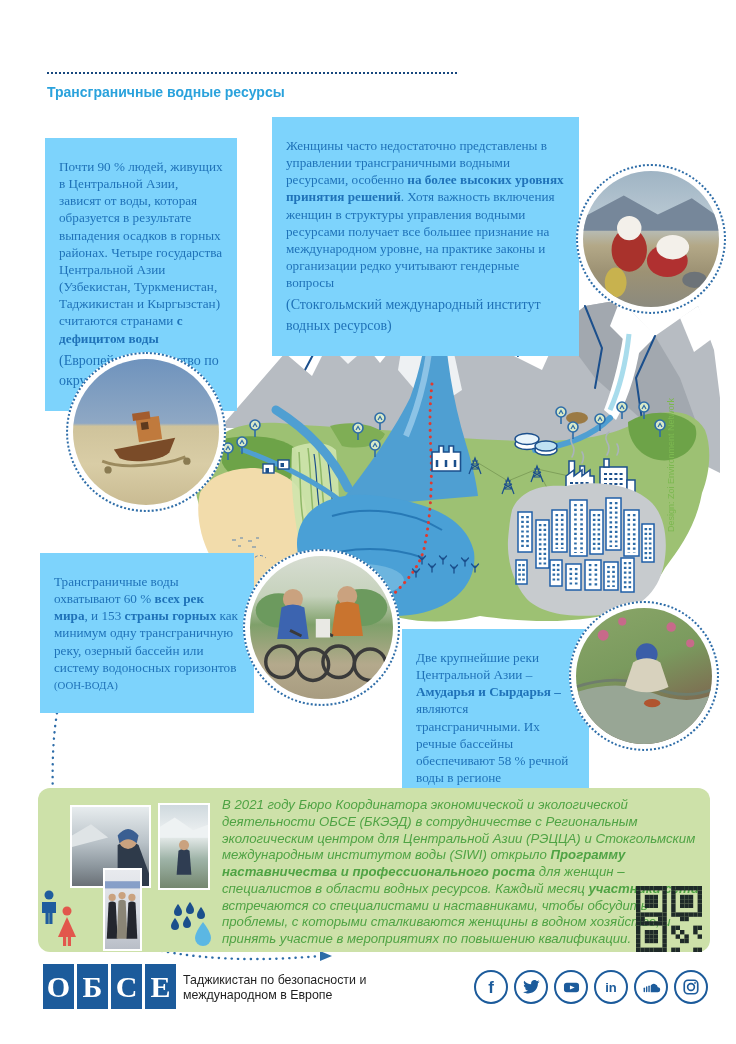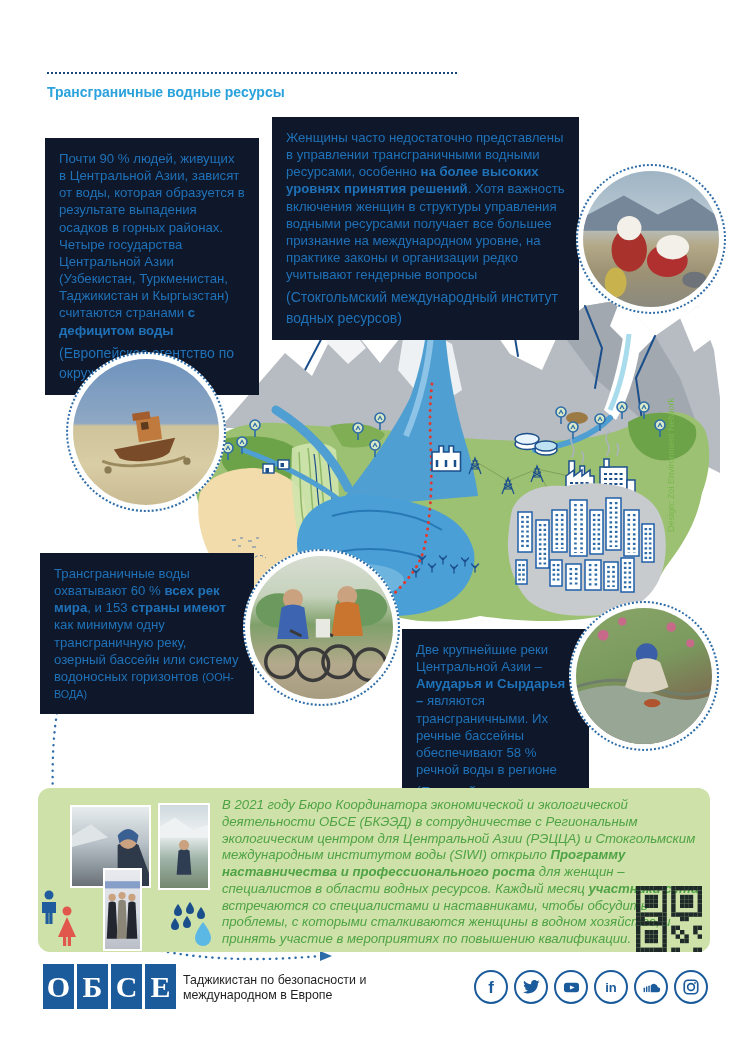--- a/index.html
+++ b/index.html
@@ -3,26 +3,26 @@
 <meta charset="utf-8">
 <style>
   html,body{margin:0;padding:0;background:#fff;}
   .page{position:relative;width:736px;height:1044px;background:#fff;overflow:hidden;
         font-family:"Liberation Sans",sans-serif;}
   .h1{position:absolute;left:47px;top:34px;width:670px;font-size:23px;font-weight:bold;
       color:#17477e;letter-spacing:-0.3px;}
   .rule{position:absolute;left:47px;top:72px;width:410px;border-top:2px dotted #17477e;}
   .h2{position:absolute;left:47px;top:84px;font-size:14px;font-weight:bold;color:#2aa2dc;}
 
-  .bluebox{position:absolute;background:#0f172a;color:#1f72b8;font-size:13.2px;
-           line-height:1.3;padding:12px 14px;box-sizing:border-box;}
+  .bluebox{position:absolute;background:#7dd3fc;color:#1f72b8;font-size:13.2px;
+           line-height:1.3;padding:20px 14px;box-sizing:border-box;font-family:Liberation Serif, serif;}
   .bluebox b{font-weight:bold;}
   .src{display:block;font-size:14px;line-height:1.45;margin-top:4px;}
   .src-inline{font-size:10.8px;}
-  #box-scarcity{left:45px;top:138px;width:214px;}
+  #box-scarcity{left:45px;top:138px;width:192px;}
   #box-repr{left:272px;top:117px;width:307px;}
   #box-trans{left:40px;top:553px;width:214px;}
   #box-rivers{left:402px;top:629px;width:187px;}
 
   .illu{position:absolute;left:80px;top:258px;width:640px;height:400px;}
   .meander{position:absolute;left:30px;top:668px;width:330px;height:330px;pointer-events:none;}
 
   .photo-circle{position:absolute;border:2.6px dotted #2e6da8;border-radius:50%;
                 background:#fff;padding:5px;box-sizing:border-box;}
   .photo{width:100%;height:100%;border-radius:50%;overflow:hidden;position:relative;}
@@ -269,21 +269,21 @@
     <span>Почти 90 % людей, живущих в Центральной Азии, зависят от воды, которая образуется в результате выпадения осадков в горных районах. Четыре государства Центральной Азии (Узбекистан, Туркменистан, Таджикистан и Кыргызстан) считаются странами </span><b>с дефицитом воды</b>
     <span class="src">(Европейское агентство по окружающей среде)</span>
   </div>
 
   <div class="bluebox" id="box-repr">
     <span>Женщины часто недостаточно представлены в управлении трансграничными водными ресурсами, особенно </span><b>на более высоких уровнях принятия решений</b><span>. Хотя важность включения женщин в структуры управления водными ресурсами получает все большее признание на международном уровне, на практике законы и организации редко учитывают гендерные вопросы</span>
     <span class="src">(Стокгольмский международный институт водных ресурсов)</span>
   </div>
 
   <div class="bluebox" id="box-trans">
-    <span>Трансграничные воды охватывают 60 % </span><b>всех рек мира</b><span>, и 153 </span><b>страны имеют</b><span> как минимум одну трансграничную реку, озерный бассейн или систему водоносных горизонтов </span><span class="src-inline">(ООН-ВОДА)</span>
+    <span>Трансграничные воды охватывают 60 % </span><b>всех рек мира</b><span>, и 153 </span><b>страны горных</b><span> как минимум одну трансграничную реку, озерный бассейн или систему водоносных горизонтов </span><span class="src-inline">(ООН-ВОДА)</span>
   </div>
 
   <div class="bluebox" id="box-rivers">
     <span>Две крупнейшие реки Центральной Азии – </span><b>Амударья и Сырдарья –</b><span> являются трансграничными. Их речные бассейны обеспечивают 58 % речной воды в регионе </span>
     <span class="src">(Европейское агентство по окружающей среде)</span>
   </div>
 
   <div class="photo-circle" id="circ-ship">
     <div class="photo ph-ship">
       <svg viewBox="0 0 100 100">

